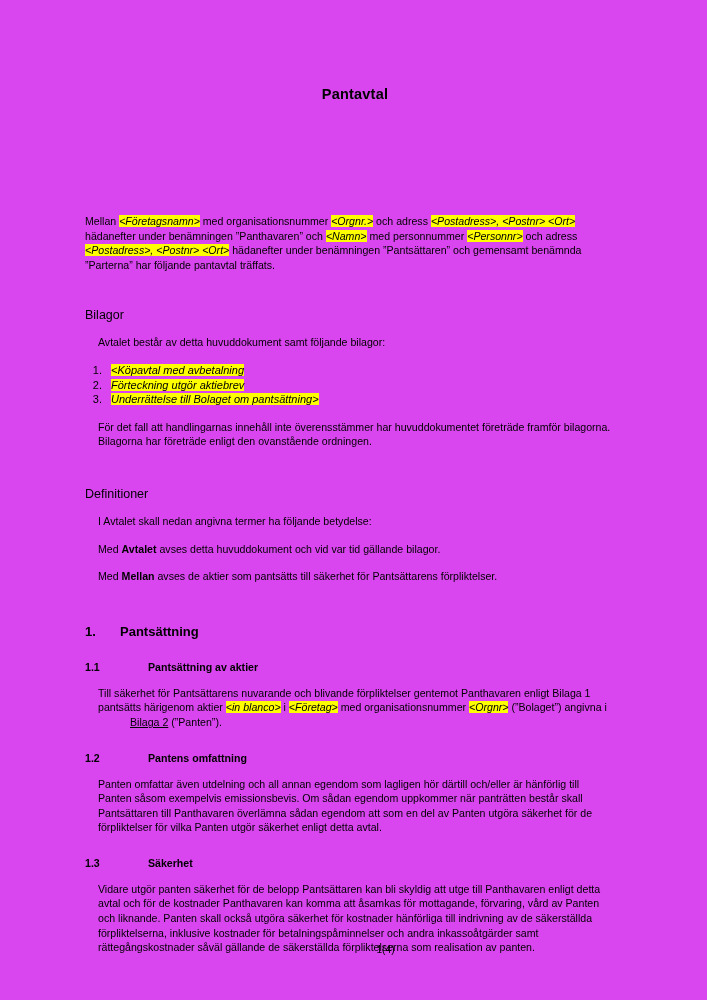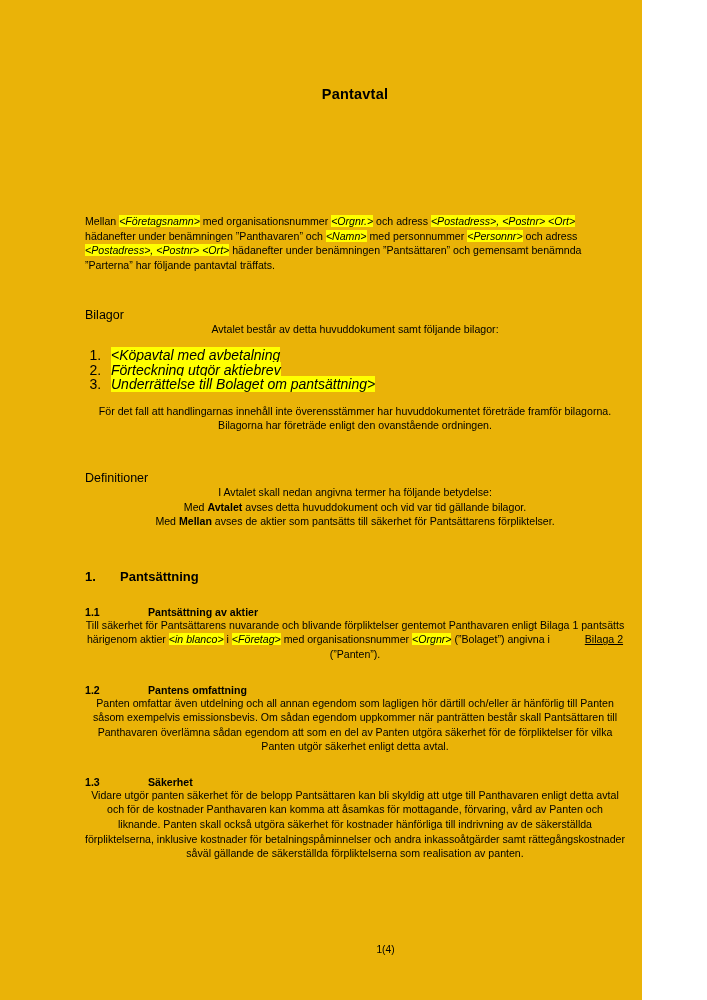--- a/index.html
+++ b/index.html
@@ -10,25 +10,25 @@
   body {
     width: 707px;
     height: 1000px;
     font-family: "Liberation Sans", sans-serif;
     color: #000000;
     position: relative;
     overflow: hidden;
   }
   .page {
     position: relative;
-    width: 642px;
+    width: 707px;
     height: 1000px;
     box-sizing: border-box;
     padding: 0;
-    background: #eab308;
+    background: #d946ef;
   }
   .content {
     position: absolute;
     left: 85px;
     top: 0;
     width: 540px;
   }
   .doc-title {
     text-align: center;
     font-size: 14.5px;
@@ -46,29 +46,28 @@
     font-size: 12.5px;
     font-weight: normal;
     margin: 0;
     padding: 0;
   }
   .blk-bilagor { margin-top: 36px; }
   .blk-definitioner { margin-top: 38px; }
   p.para {
     font-size: 10.6px;
     line-height: 14.6px;
-    margin: 0;
-    text-align: center;
+    margin: 13px;
   }
   .gap-sm { margin-top: 8px; }
   .gap-lg { margin-top: 17px; }
   ol.bilagor-list {
     margin: 11px 0 12px 0;
     padding-left: 20px;
-    font-size: 14px;
+    font-size: 11px;
     line-height: 14.6px;
   }
   ol.bilagor-list li {
     padding-left: 6px;
   }
   .numbered-heading {
     margin-top: 40px;
     font-size: 13px;
     font-weight: bold;
     display: flex;

